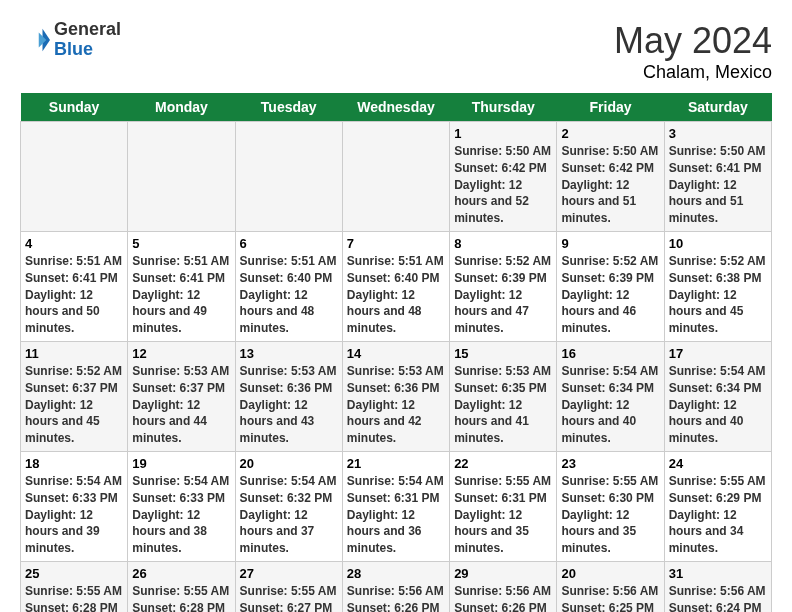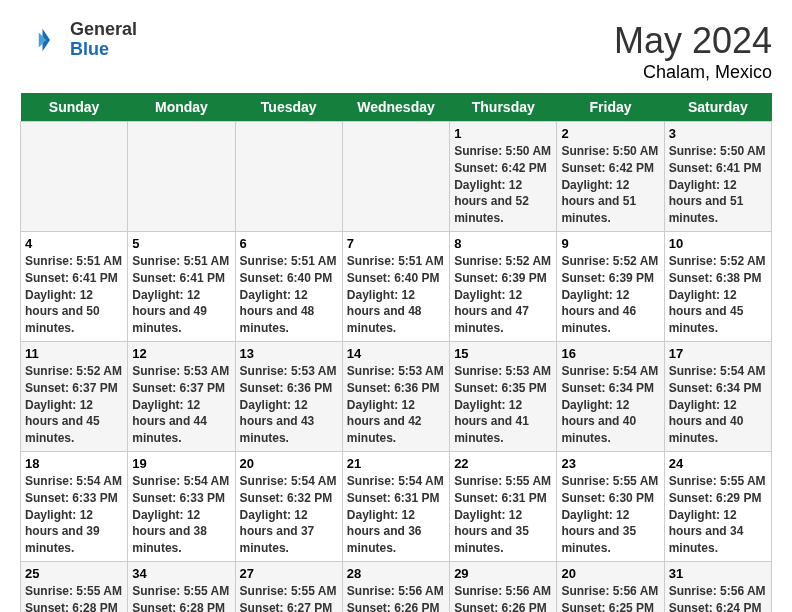--- a/index.html
+++ b/index.html
@@ -12,21 +12,21 @@
     }
     .header {
       display: flex;
       justify-content: space-between;
       align-items: flex-start;
       margin-bottom: 10px;
     }
     .logo {
       display: flex;
       align-items: center;
-      gap: 20px;
+      gap: 4px;
     }
     .logo-text {
       display: flex;
       flex-direction: column;
       font-size: 18px;
       font-weight: bold;
       line-height: 1.1;
     }
     .logo-general { color: #333; }
     .logo-blue { color: #1a6bb5; }
@@ -276,21 +276,21 @@
         </td>
       </tr>
       <tr>
         <td>
           <span class="day-num">25</span>
           <div class="day-info">Sunrise: 5:55 AM
 Sunset: 6:28 PM
 Daylight: 12 hours and 33 minutes.</div>
         </td>
         <td>
-          <span class="day-num">34</span>
+          <span class="day-num">26</span>
           <div class="day-info">Sunrise: 5:55 AM
 Sunset: 6:28 PM
 Daylight: 12 hours and 32 minutes.</div>
         </td>
         <td>
           <span class="day-num">27</span>
           <div class="day-info">Sunrise: 5:55 AM
 Sunset: 6:27 PM
 Daylight: 12 hours and 31 minutes.</div>
         </td>

